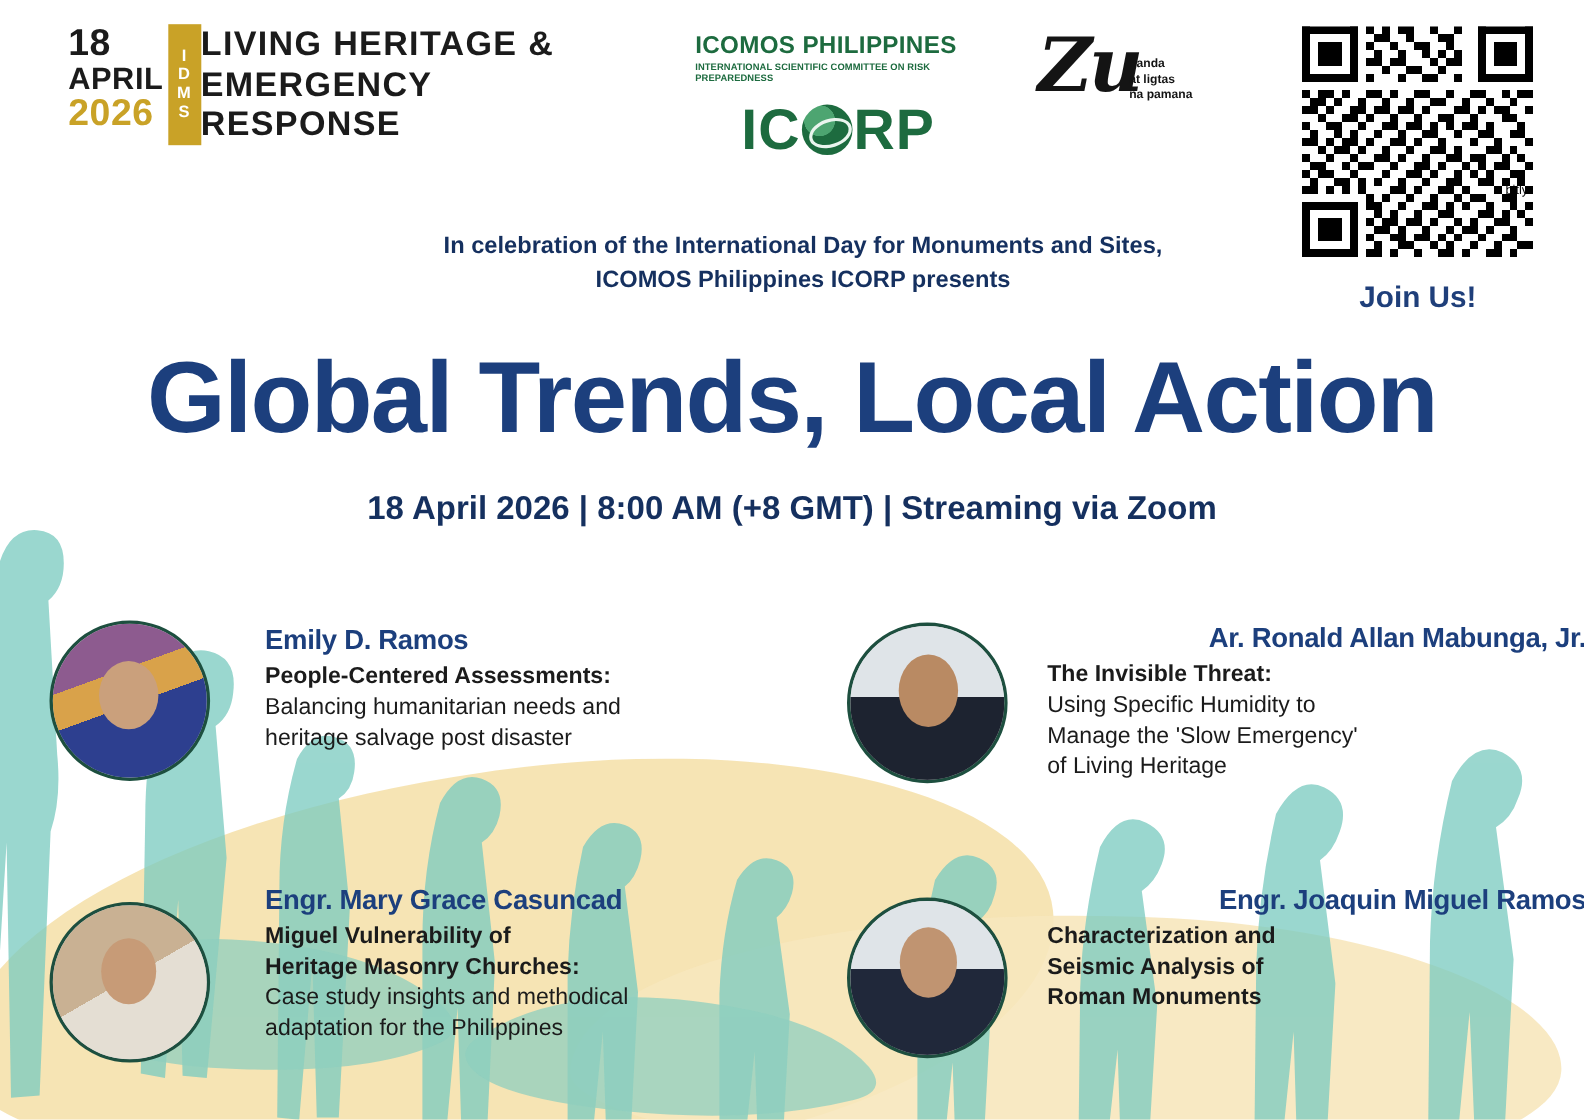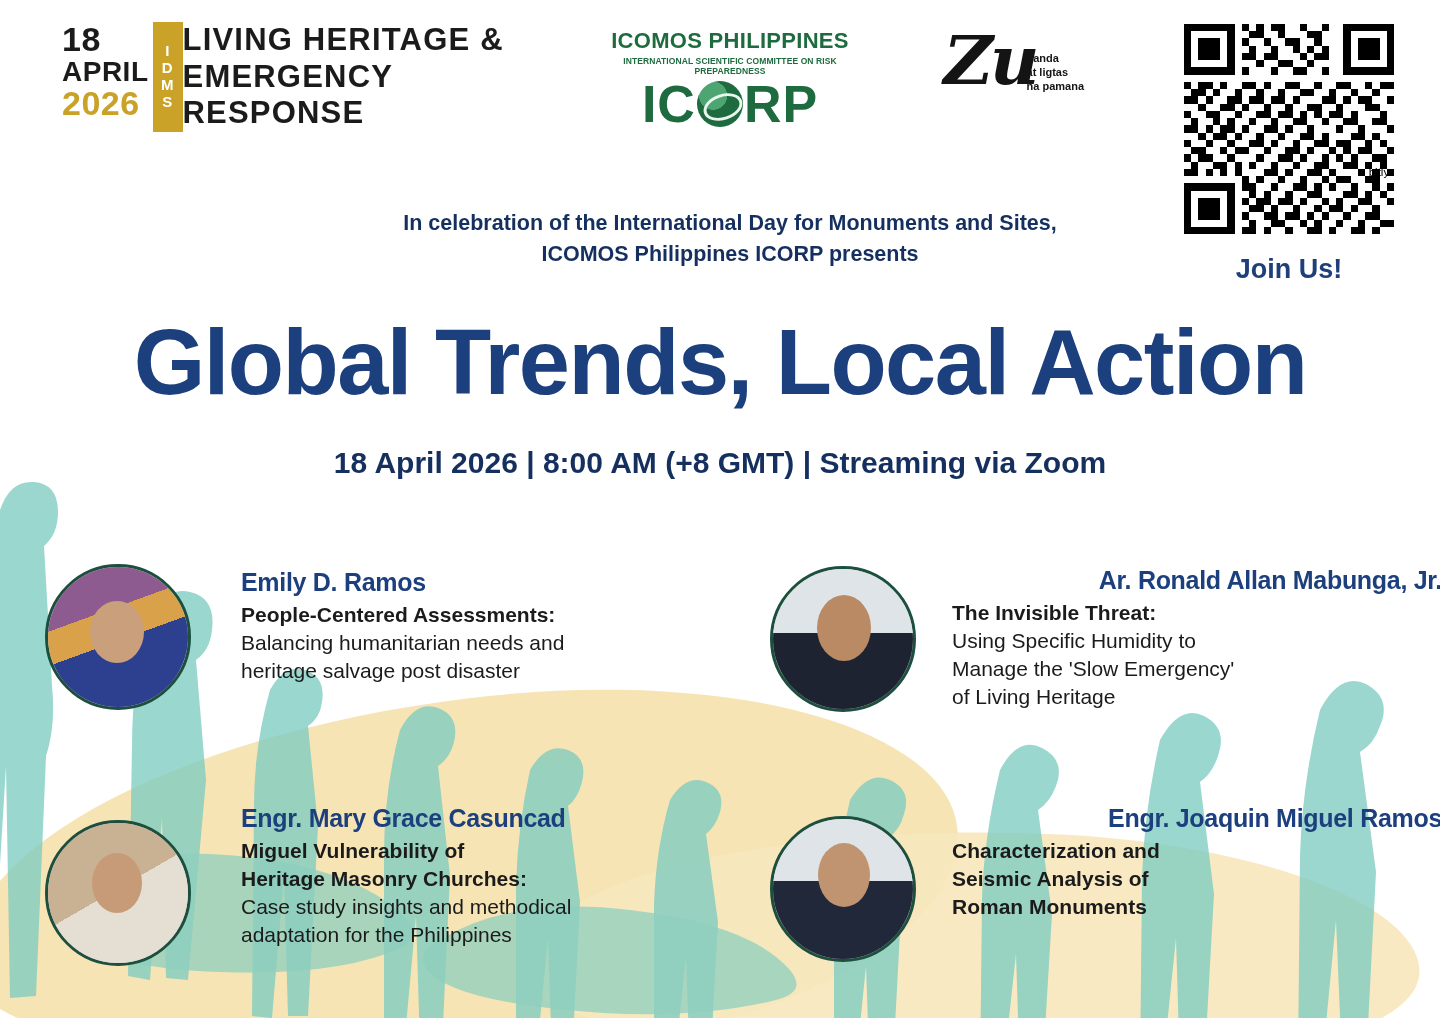--- a/index.html
+++ b/index.html
@@ -37,24 +37,24 @@
   .idms-date .d18 { font-size:34px; font-weight:bold; color:#1b1b1b; line-height:1.02; letter-spacing:.5px; }
   .idms-date .dapril { font-size:28px; font-weight:bold; color:#1b1b1b; line-height:1.05; letter-spacing:.5px; }
   .idms-date .dyear { font-size:34px; font-weight:bold; color:#c9a227; line-height:1.05; letter-spacing:.5px; }
   .idms-vert {
     width:30px; background:#c9a227; color:#fff; font-size:15px; font-weight:bold;
     display:flex; flex-direction:column; align-items:center; justify-content:center; line-height:1.12;
     letter-spacing:.5px;
   }
   .idms-title { font-size:31px; font-weight:bold; color:#1b1b1b; line-height:1.18; letter-spacing:1.2px; }
 
-  .icomos-logo { position:absolute; left:600px; top:28px; text-align:center; width:260px; }
+  .icomos-logo { position:absolute; left:632px; top:28px; width:260px; }
   .icomos-top { font-size:22px; font-weight:bold; color:#1d6b3f; letter-spacing:.3px; }
   .icomos-sub { font-size:8.5px; font-weight:bold; color:#1d6b3f; letter-spacing:.1px; margin-top:2px; }
-  .icorp-word { font-size:52px; font-weight:bold; color:#1d6b3f; letter-spacing:1px; line-height:1; margin-top:2px;
+  .icorp-word { font-size:52px; font-weight:bold; color:#1d6b3f; letter-spacing:1px; line-height:1; margin-top:16px;
      display:flex; align-items:center; justify-content:center; }
   .icorp-globe { display:inline-block; width:46px; height:46px; border-radius:50%;
      background:radial-gradient(circle at 35% 32%, #4da571 0 32%, #1d6b3f 33% 100%);
      position:relative; margin:0 1px; }
   .icorp-globe::before { content:""; position:absolute; left:6px; top:13px; width:34px; height:20px;
      border:3px solid #eaf5ee; border-radius:50%; transform:rotate(-18deg); }
 
   .handa-logo { position:absolute; left:900px; top:26px; width:180px; text-align:center; }
   .handa-mark { font-family:"DejaVu Serif", serif; font-size:68px; color:#141414; font-weight:bold;
      letter-spacing:-3px; line-height:1; font-style:italic; }

